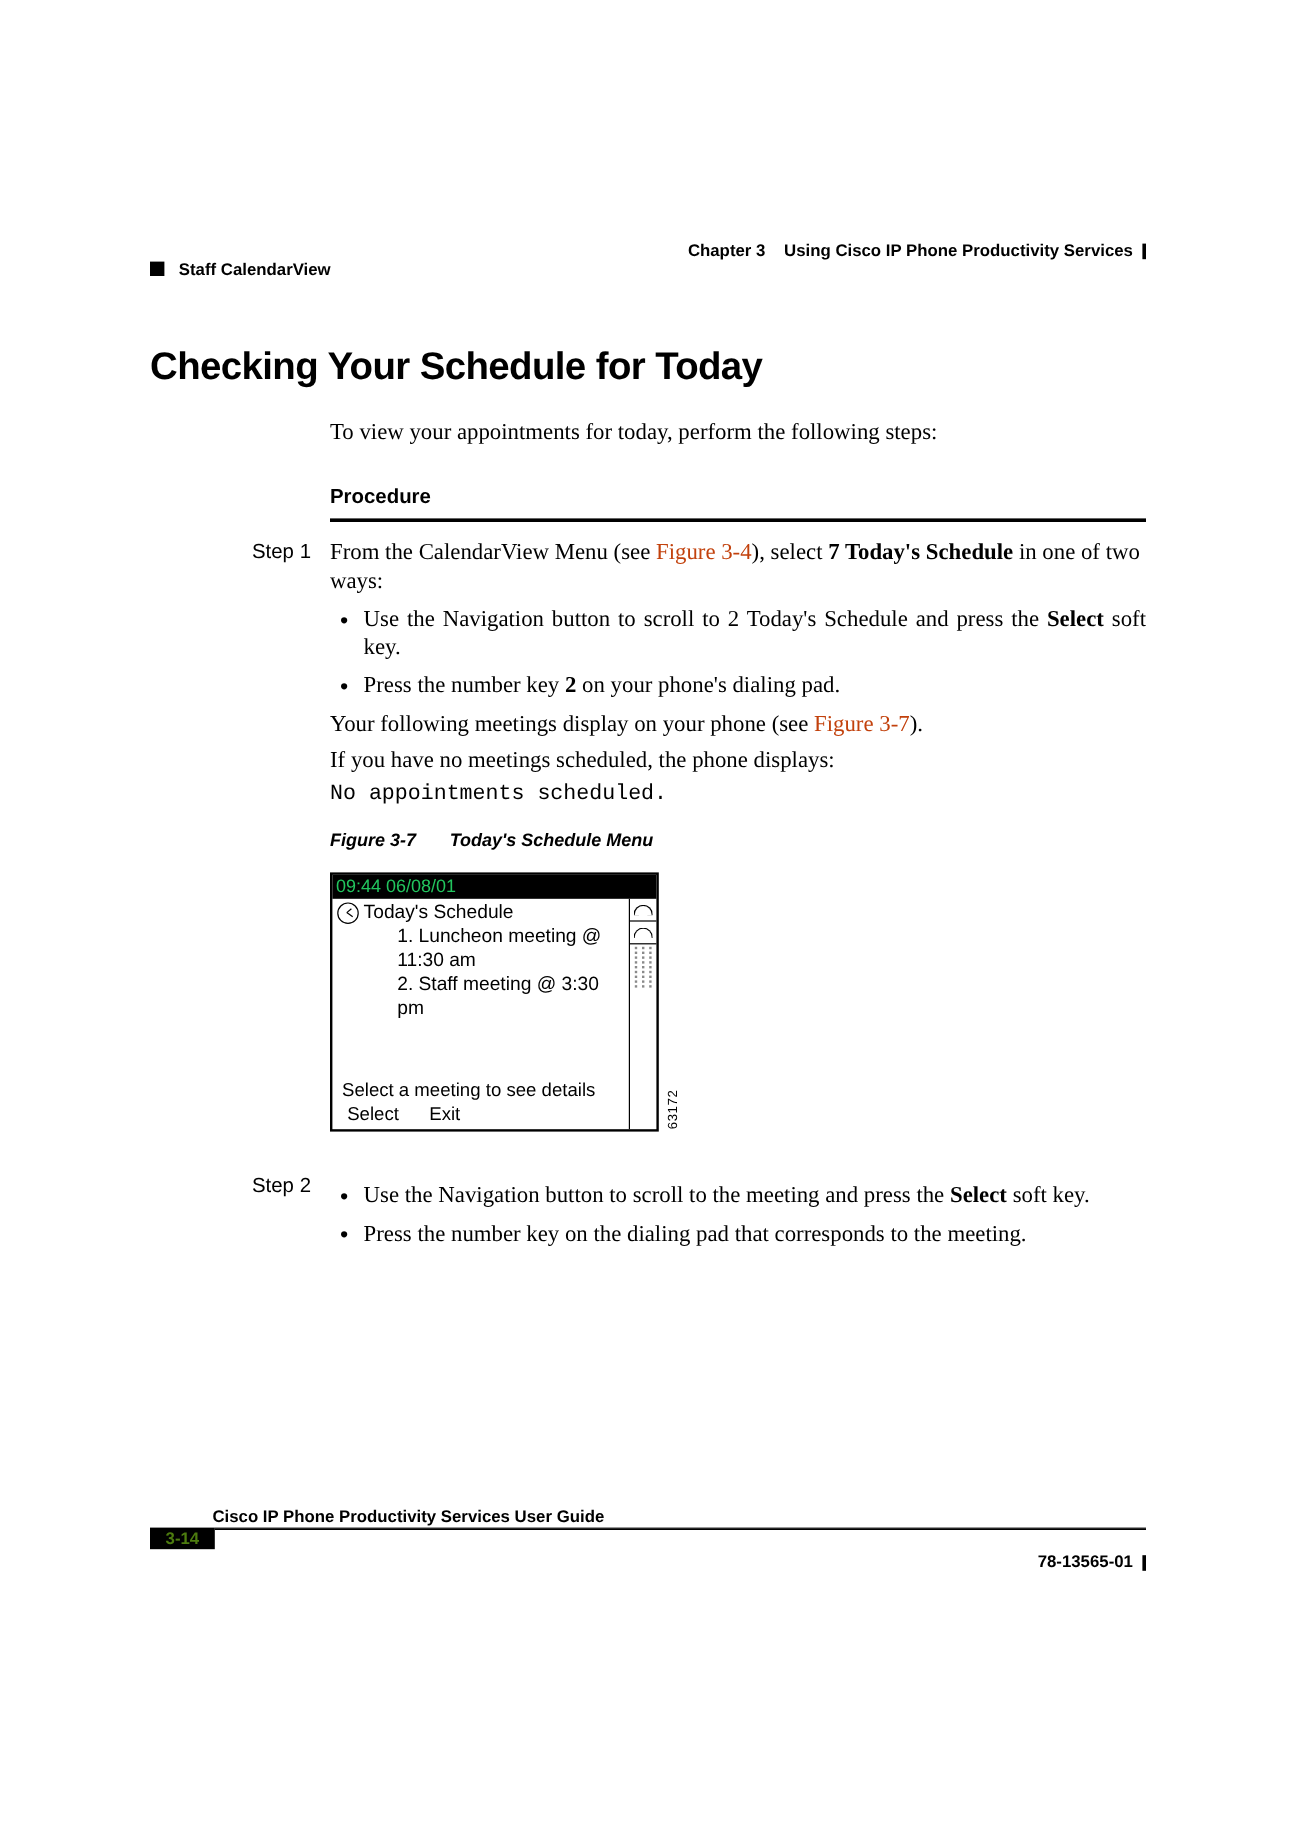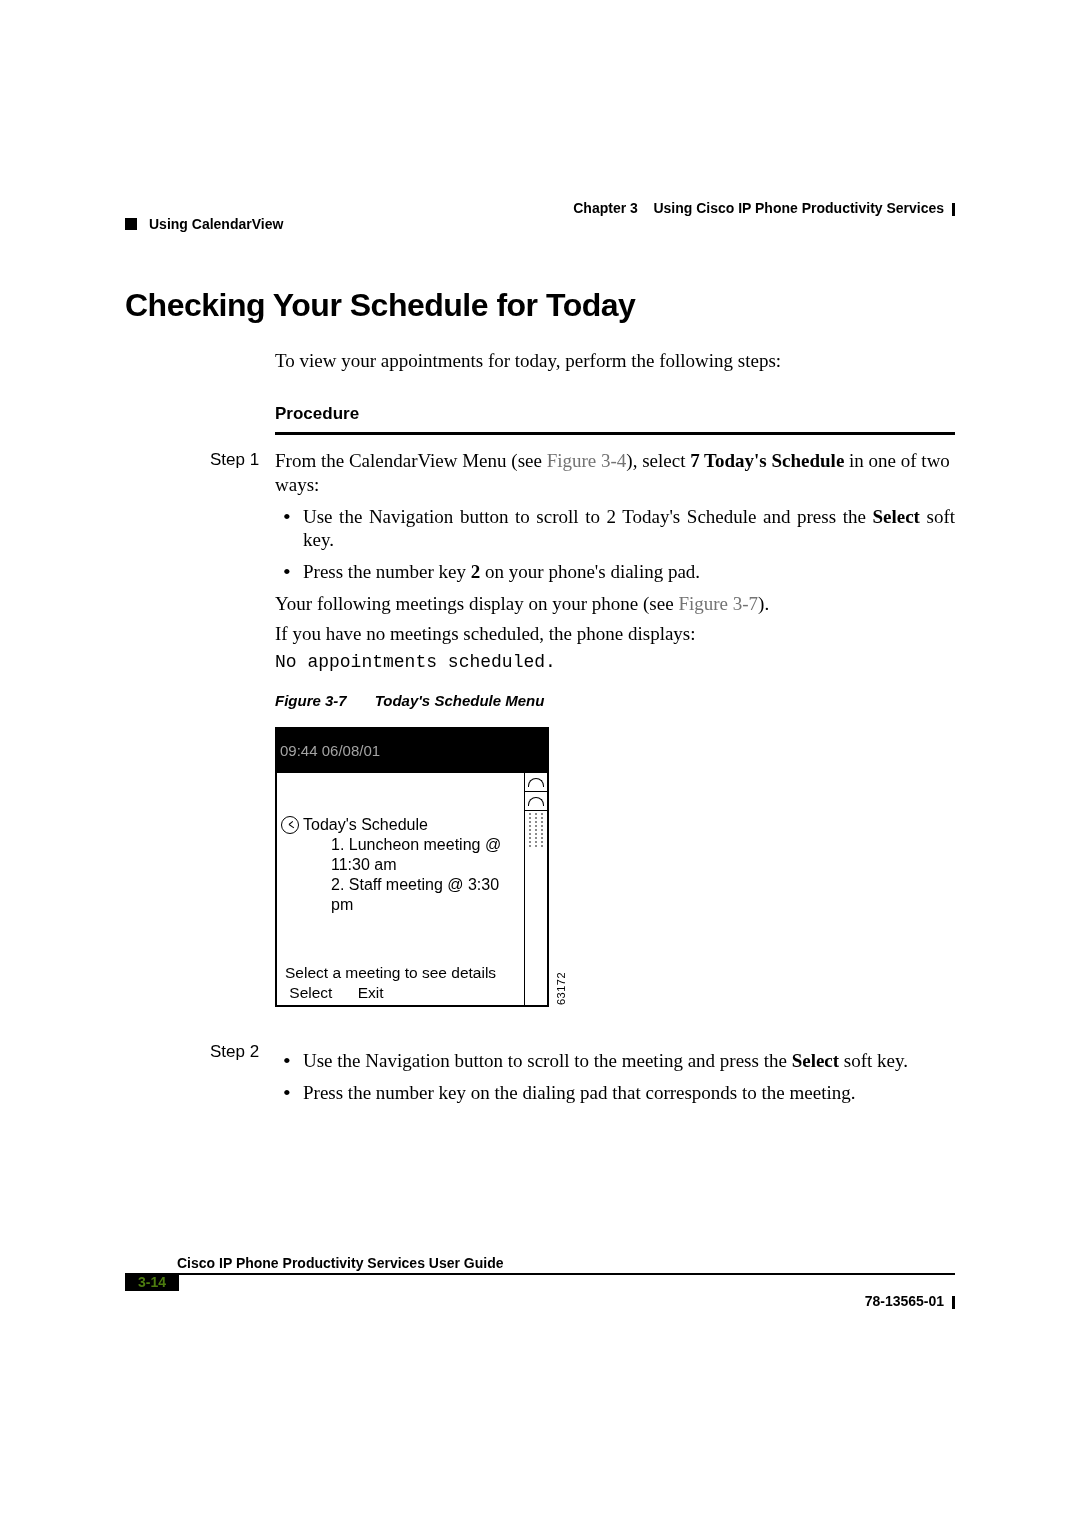--- a/index.html
+++ b/index.html
@@ -100,21 +100,21 @@
     margin-bottom: 8px;
     text-align: justify;
   }
   ul.bullets li::before {
     content: "•";
     position: absolute;
     left: 8px;
     top: -2px;
     font-size: 22px;
   }
-  .xref { color: #737373; }
+  .xref { color: #c2410c; }
   .code {
     font-family: "Courier New", Courier, monospace;
     font-size: 18px;
     margin: 4px 0 18px 0;
   }
   .fig-caption {
     font-family: Arial, Helvetica, sans-serif;
     font-weight: bold;
     font-style: italic;
     font-size: 15px;
@@ -127,22 +127,22 @@
     margin-bottom: 30px;
   }
   .phone-screen {
     border: 2px solid #000;
     width: 270px;
     font-family: Arial, Helvetica, sans-serif;
     font-size: 16px;
   }
   .phone-titlebar {
     background: #000;
-    color: #a3a3a3;
-    padding: 13px 3px;
+    color: #22c55e;
+    padding: 1px 3px;
     font-size: 15px;
     display: flex;
     justify-content: space-between;
   }
   .phone-body {
     display: flex;
   }
   .phone-main {
     flex: 1;
     padding: 2px 4px 2px 4px;
@@ -175,21 +175,21 @@
     width: 14px;
   }
   .dots .drow {
     display:flex;
     justify-content:space-between;
     margin-bottom:2px;
   }
   .dots .drow span {
     width:2px;height:2px;background:#8a8a8a;display:block;
   }
-  .phone-row { display:flex; align-items:center;margin-top:40px; }
+  .phone-row { display:flex; align-items:center; }
   .clock-icon {
     width:16px;height:16px;border:1.3px solid #000;border-radius:50%;
     position:relative; margin-right:4px; flex:none;
   }
   .clock-icon::before {
     content:"";position:absolute;width:5px;height:1px;background:#000;
     left:7px;top:7px;transform-origin:left;transform:rotate(-40deg);
   }
   .clock-icon::after {
     content:"";position:absolute;width:6px;height:1px;background:#000;
@@ -279,21 +279,21 @@
 <div class="page">
 
   <div class="top-header">
     <div class="top-right">
       <span>Chapter 3</span>&nbsp;&nbsp;&nbsp;
       <span>Using Cisco IP Phone Productivity Services</span>
       <span class="bar"></span>
     </div>
     <div class="top-left-row">
       <div class="black-sq"></div>
-      <span>Using CalendarView</span>
+      <span>Staff CalendarView</span>
     </div>
   </div>
 
   <div class="heading">Checking Your Schedule for Today</div>
 
   <div class="body-text">
     <p>To view your appointments for today, perform the following steps:</p>
 
     <div class="proc-label">Procedure</div>
     <div class="rule"></div>

